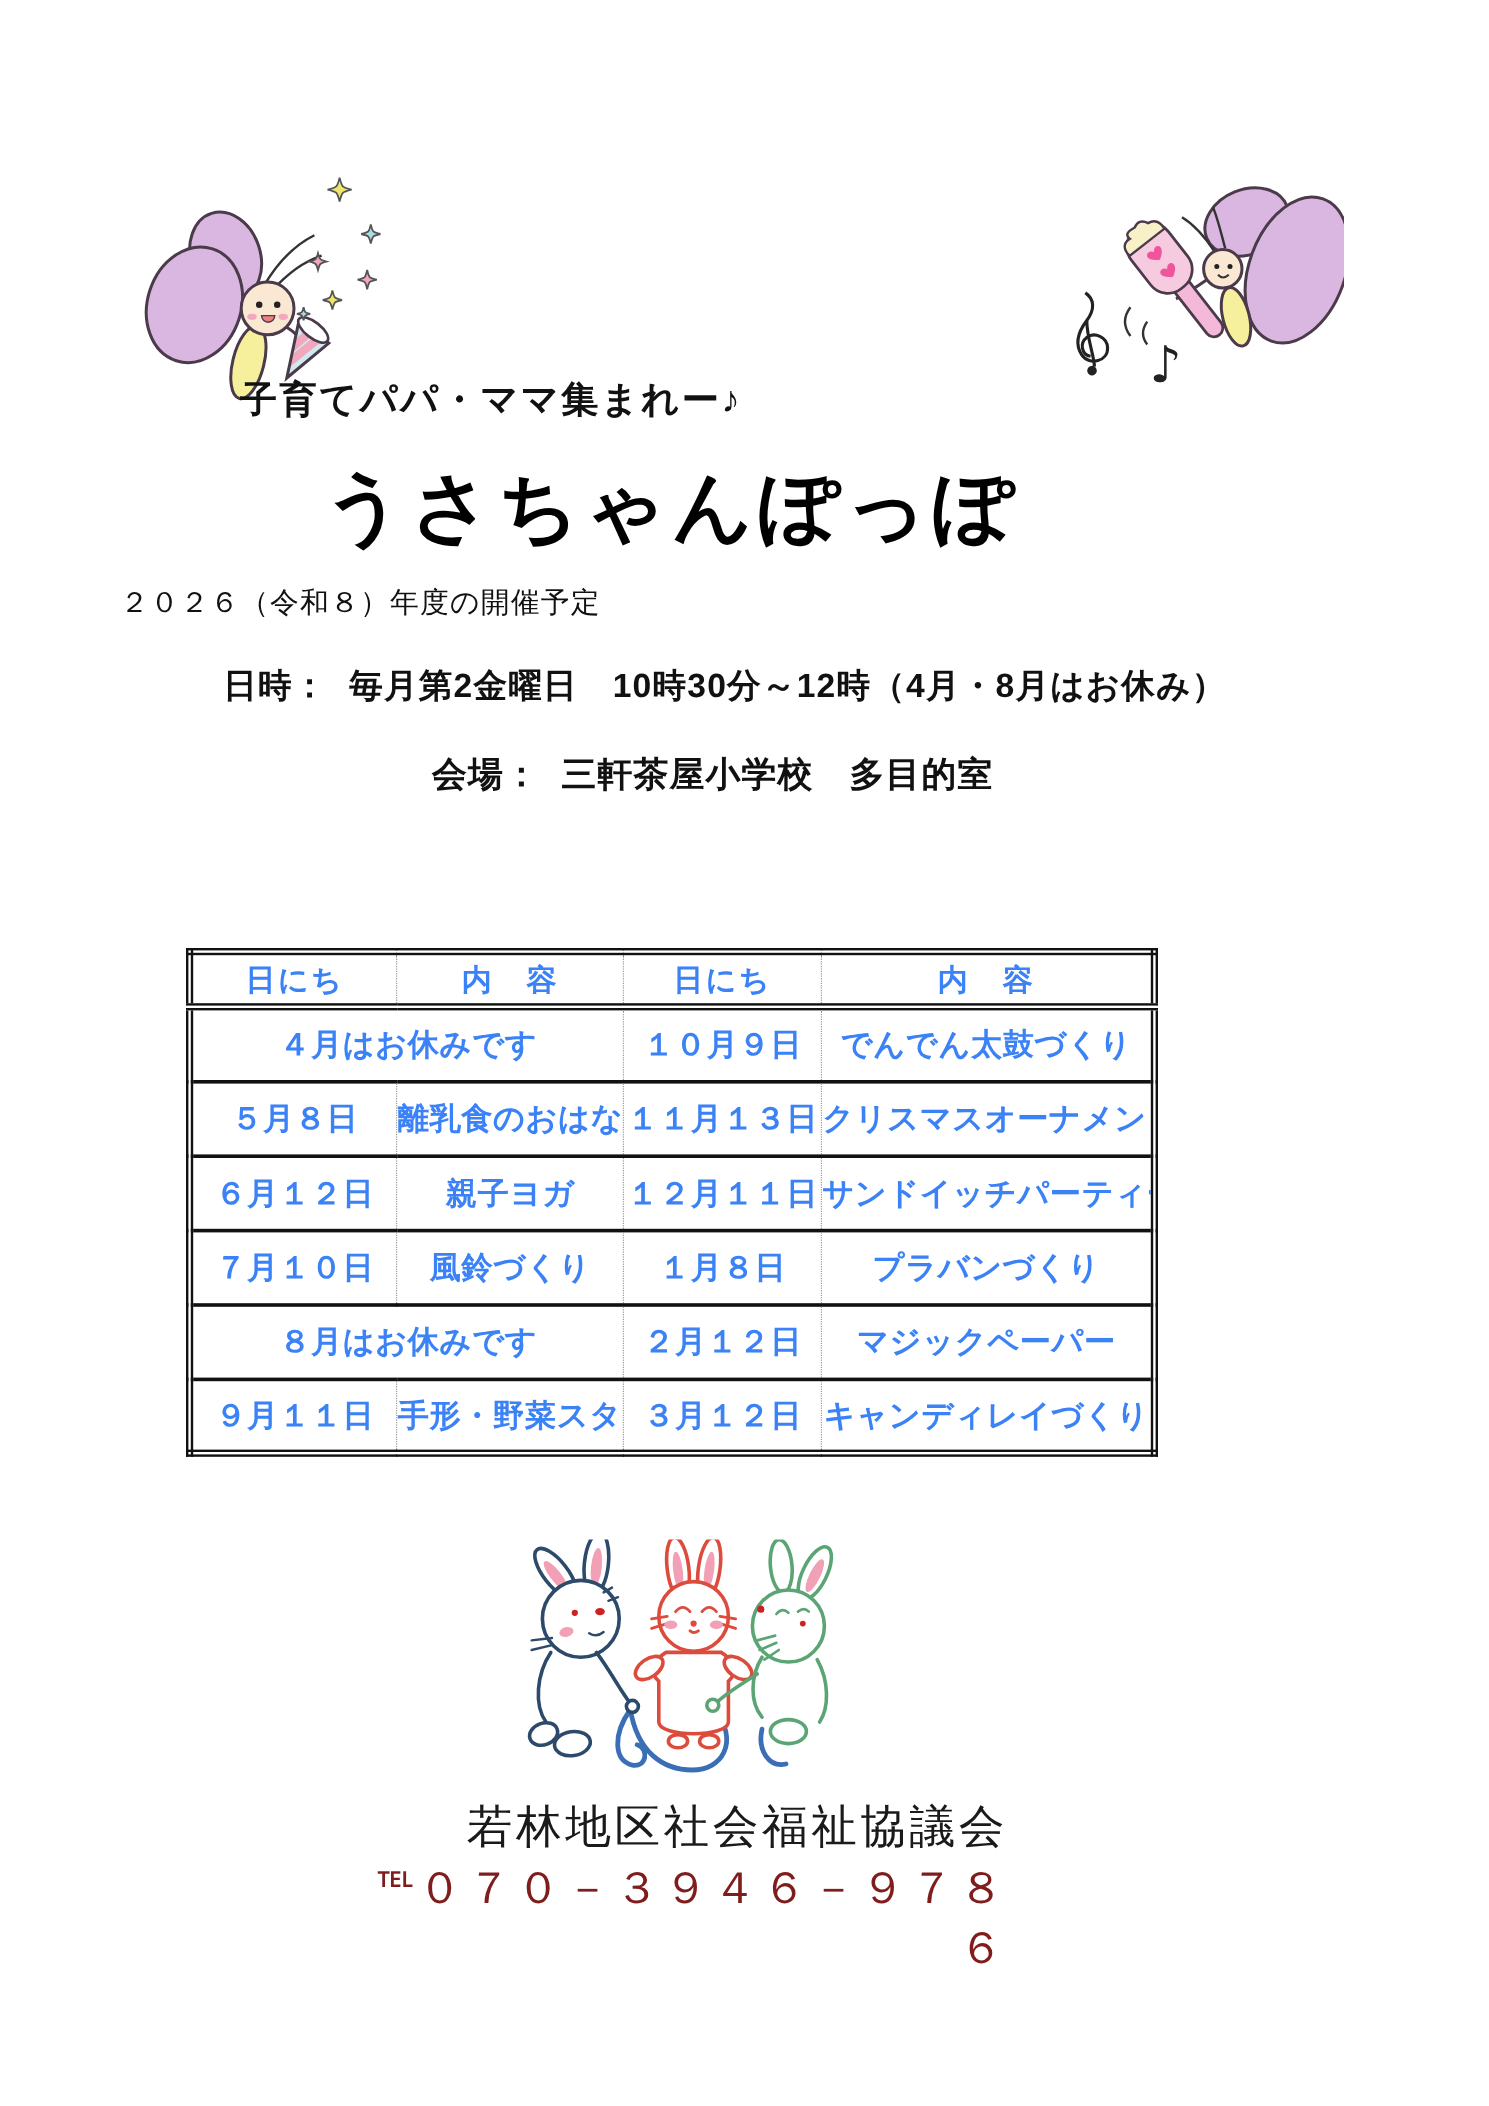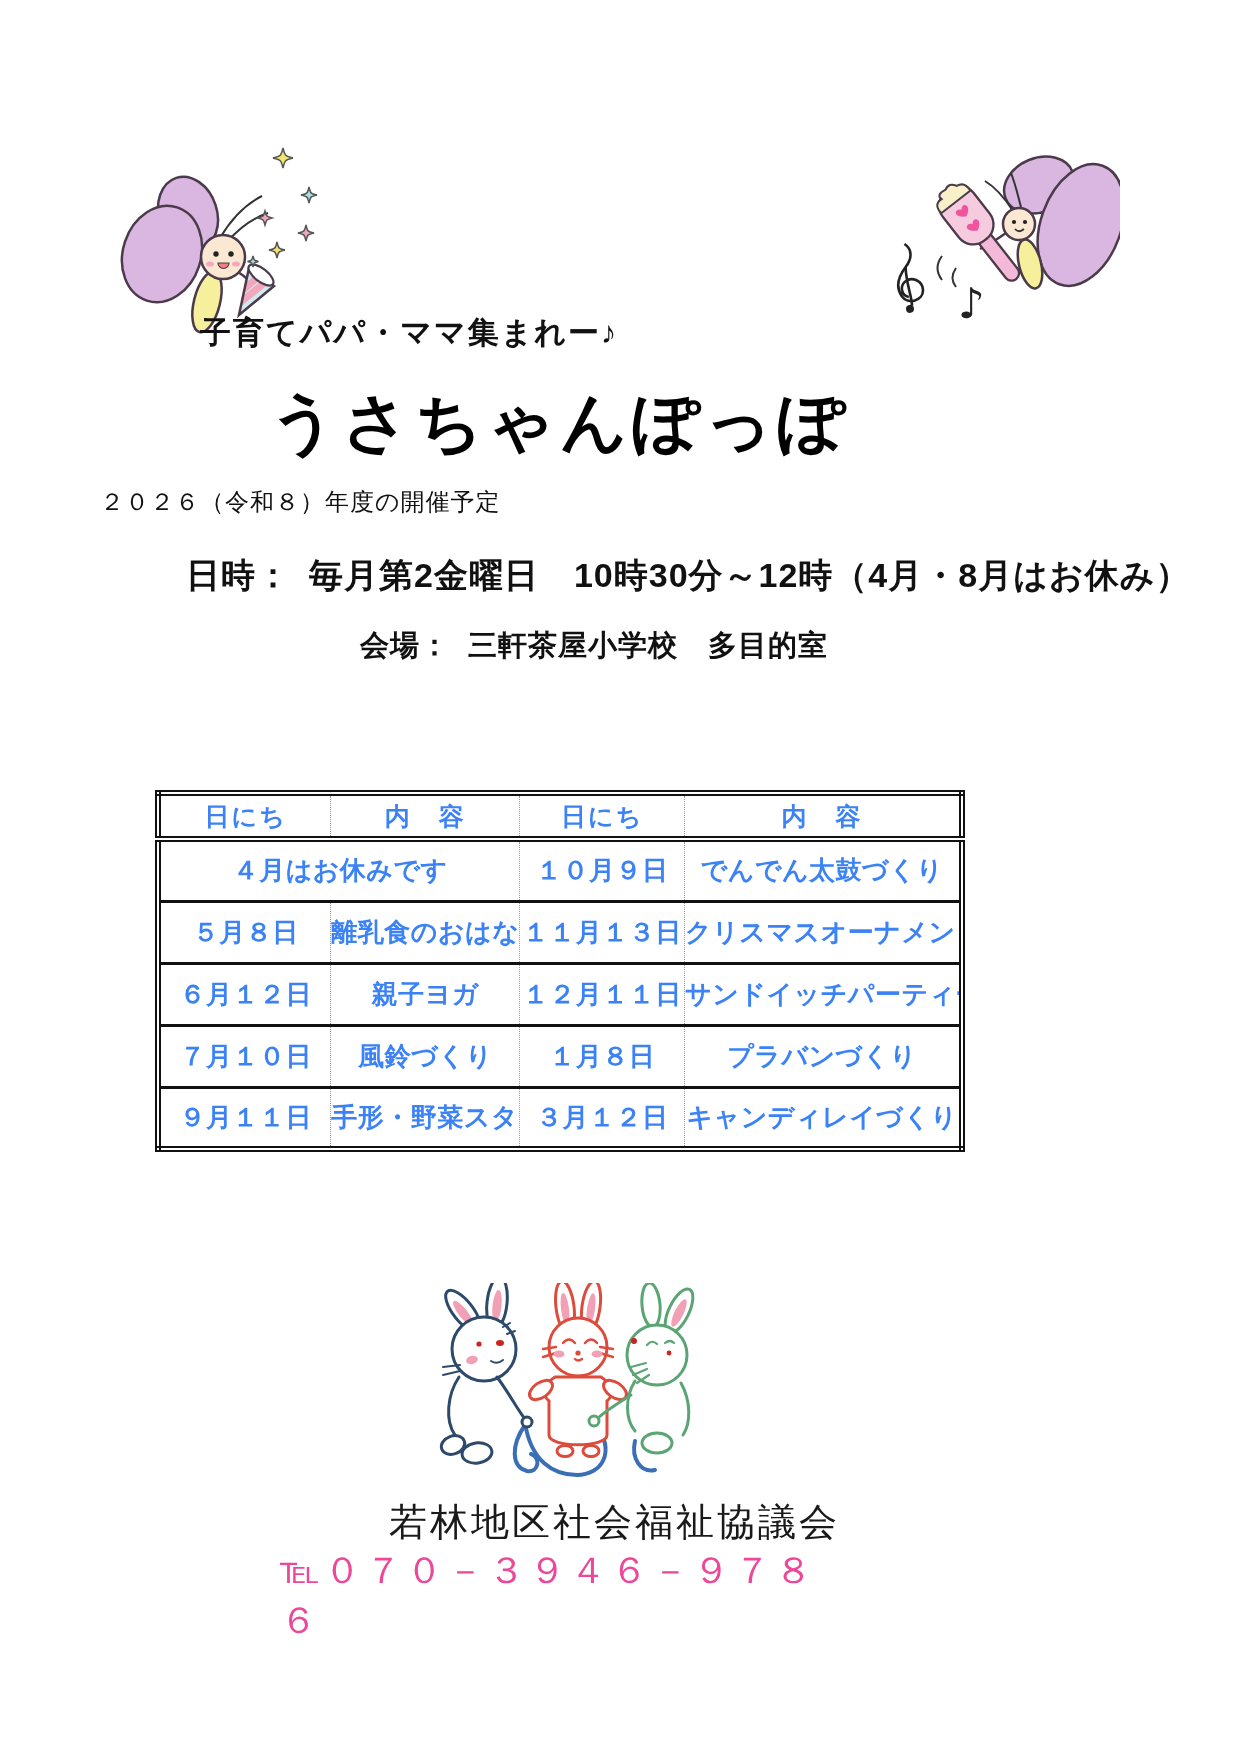--- a/index.html
+++ b/index.html
@@ -15,21 +15,21 @@
     letter-spacing:2px; color:#111;
   }
   .title {
     left:0; top:378px; width:1120px; text-align:center;
     font-size:66px; font-weight:900; letter-spacing:5px; color:#000000;
   }
   .year-line {
     left:100px; top:486px; font-size:24px; font-weight:400; letter-spacing:1px;
   }
   .dt-line {
-    left:186px; top:553px; font-size:34px; font-weight:900; letter-spacing:1px;
+    left:186px; top:553px; font-size:28px; font-weight:900; letter-spacing:1px;
   }
   .venue-line {
     left:360px; top:626px; font-size:29px; font-weight:700; letter-spacing:1px;
   }
   .label-gap { margin-right:18px; }
 
   table.schedule {
     position:absolute; left:155px; top:790px; width:810px;
     border-collapse:collapse; table-layout:fixed;
     border:6px double #111; background:#fff;
@@ -43,22 +43,22 @@
   table.schedule thead th { border-bottom:6px double #111; }
   table.schedule tbody td { border-top:3px solid #111; }
   table.schedule th + th, table.schedule td + td { border-left:1.5px dotted #9a9a9a; }
 
   .org-block {
     left:280px; top:1497px; width:560px; text-align:right;
     font-size:38px; font-weight:400; letter-spacing:3px; color:#1a1a1a;
     font-family:"Liberation Sans","DejaVu Sans",sans-serif;
   }
   .phone-block {
-    left:280px; top:1546px; width:560px; text-align:left;
-    font-size:37px; font-weight:400; letter-spacing:4px; color:#ec4899;
+    left:280px; top:1546px; width:560px; text-align:right;
+    font-size:37px; font-weight:400; letter-spacing:4px; color:#7f1d1d;font-family:Liberation Mono, monospace;
   }
 </style>
 </head>
 <body>
 
 <div class="page">
 
   <svg class="abs" style="left:100px; top:118px;" width="300" height="245" viewBox="0 0 300 245">
     <defs>
       <clipPath id="coneClip">
@@ -190,20 +190,25 @@
         <td>６月１２日</td>
         <td>親子ヨガ</td>
         <td>１２月１１日</td>
         <td>サンドイッチパーティー</td>
       </tr>
       <tr>
         <td>７月１０日</td>
         <td>風鈴づくり</td>
         <td>１月８日</td>
         <td>プラバンづくり</td>
+      </tr>
+      <tr>
+        <td colspan="2">８月はお休みです</td>
+        <td>２月１２日</td>
+        <td>マジックペーパー</td>
       </tr>
       <tr>
         <td>９月１１日</td>
         <td>手形・野菜スタンプ</td>
         <td>３月１２日</td>
         <td>キャンディレイづくり</td>
       </tr>
     </tbody>
   </table>
 

